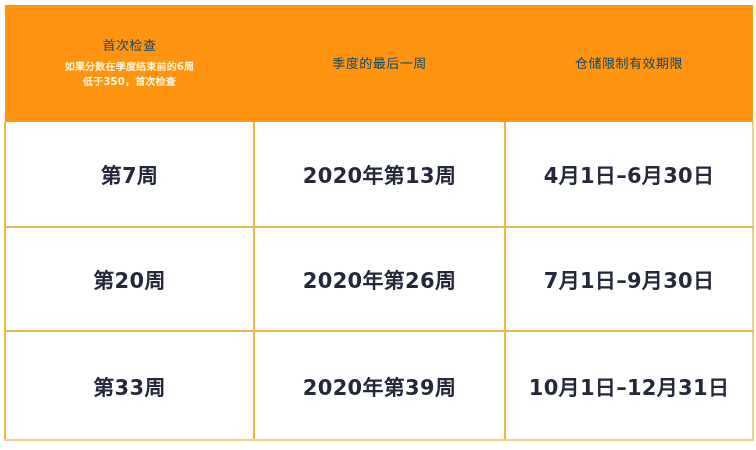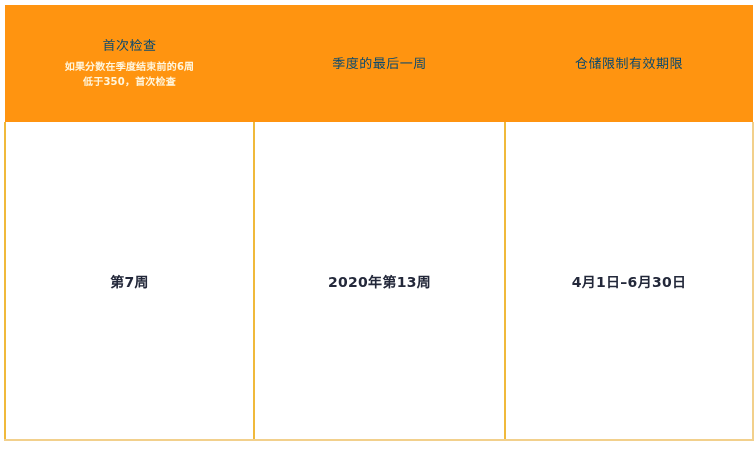--- a/index.html
+++ b/index.html
@@ -73,21 +73,21 @@
   
   tbody tr.data-row {
     height: 79px;
     background: #FFFFFF;
   }
   tbody tr.data-row:last-child { height: 82px; }
 
   tbody td {
     text-align: center;
     vertical-align: middle;
-    font-size: 14px;
+    font-size: 21px;
     font-weight: bold;
     color: #23283A;
     letter-spacing: 0.3px;
     border-right: 2px solid #F0B93B;
     border-bottom: 2px solid #E8BC55;
     background: #FFFFFF;
   }
   tbody td.first-col {
     border-left: 2px solid #F0B93B;
   }
@@ -133,15 +133,37 @@
         <td class="first-col">
           <span class="cell-text">第7周</span>
         </td>
         <td>
           <span class="cell-text">2020年第13周</span>
         </td>
         <td class="last-col">
           <span class="cell-text">4月1日–6月30日</span>
         </td>
       </tr>
+      <tr class="data-row">
+        <td class="first-col">
+          <span class="cell-text">第20周</span>
+        </td>
+        <td>
+          <span class="cell-text">2020年第26周</span>
+        </td>
+        <td class="last-col">
+          <span class="cell-text">7月1日–9月30日</span>
+        </td>
+      </tr>
+      <tr class="data-row">
+        <td class="first-col">
+          <span class="cell-text">第33周</span>
+        </td>
+        <td>
+          <span class="cell-text">2020年第39周</span>
+        </td>
+        <td class="last-col">
+          <span class="cell-text">10月1日–12月31日</span>
+        </td>
+      </tr>
     </tbody>
   </table>
 </div>
 
 </body></html>

